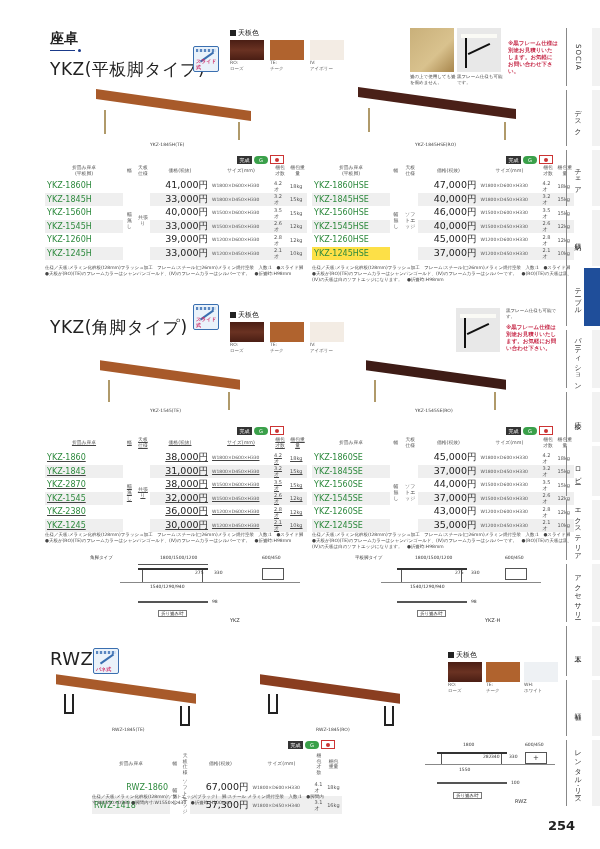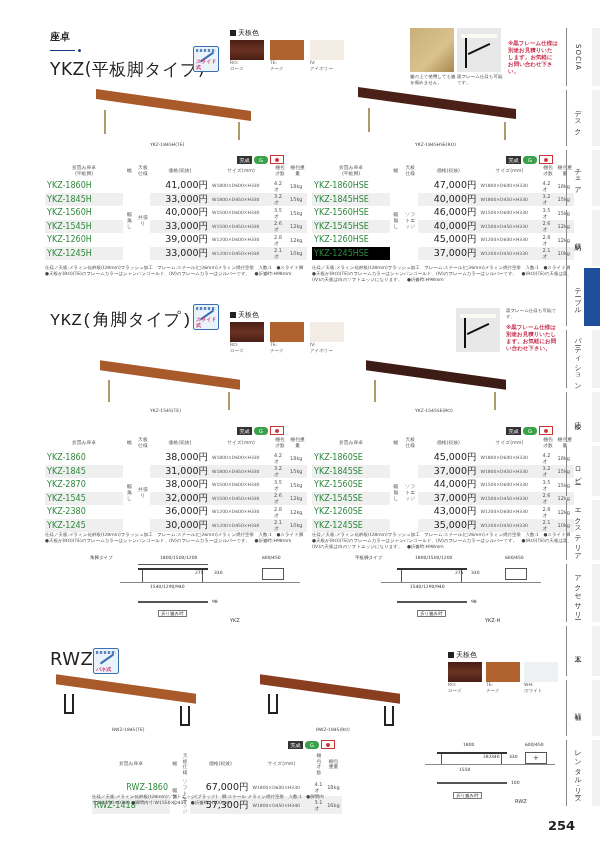--- a/index.html
+++ b/index.html
@@ -1,19 +1,19 @@
 <!DOCTYPE html>
 <html><head>
 <meta charset="utf-8">
 <style>
   * { box-sizing: border-box; margin: 0; padding: 0; }
   body { width: 600px; height: 849px; background: #fff; font-family: "DejaVu Sans", sans-serif; color: #333; position: relative; overflow: hidden; }
   .abs { position: absolute; }
 
-  .page-title { left: 50px; top: 30px; font-size: 10px; font-weight: bold; color: #222; }
+  .page-title { left: 50px; top: 30px; font-size: 14px; font-weight: bold; color: #222; }
   .title-rule { left: 50px; top: 50px; width: 25px; height: 1px; background: #1a3a8a; }
   .title-dot { left: 78px; top: 49px; width: 3px; height: 3px; background: #1a3a8a; border-radius: 50%; }
 
   .section-title { font-size: 17px; color: #222; font-family: "DejaVu Sans", sans-serif; letter-spacing: 0.5px; }
 
   .mech-icon { width: 26px; height: 26px; border: 1px solid #3a6fb0; background: #eaf2fa; border-radius: 2px; }
   .mech-icon .mi-top { position:absolute; left:2px; top:2px; width:20px; height:3px; background: repeating-linear-gradient(90deg,#5a86c0 0 2px,#cfe0f2 2px 4px); }
   .mech-icon .mi-diag { position:absolute; left:5px; top:9px; width:16px; height:2px; background:#3a6fb0; transform: rotate(-35deg); }
   .mech-icon .mi-label { position:absolute; left:2px; bottom:1px; font-size:5px; color:#d0306a; font-weight:bold; }
 
@@ -232,31 +232,31 @@
         <td class="kg">12kg</td>
       </tr>
     <tr>
         <td class="model">YKZ-1260HSE</td>
         <td class="price">45,000円</td>
         <td class="size">W1200×D600×H330</td>
         <td class="sun">2.8才</td>
         <td class="kg">12kg</td>
       </tr>
     <tr class="alt">
-        <td class="model" style="background:#000000">YKZ-1245HSE</td>
+        <td class="model" style="background:#fde047">YKZ-1245HSE</td>
         <td class="price">37,000円</td>
         <td class="size">W1200×D450×H330</td>
         <td class="sun">2.1才</td>
         <td class="kg">10kg</td>
       </tr>
   </tbody>
 </table>
 <div class="abs spec-note" style="left:312px;top:265px;width:262px;">仕様／天板:メラミン化粧板(t28mm)フラッシュ加工　フレーム:スチール(□26mm)メラミン焼付塗装　入数:1　●スライド脚　●天板が(RO)(TE)のフレームカラーはシャンパンゴールド、(IV)のフレームカラーはシルバーです。　●(RO)(TE)の天板は黒、(IV)の天板は白のソフトエッジになります。　●折畳時:H98mm</div>
 
-<div class="abs section-title" style="left:50px;top:308px;font-family:Liberation Mono, monospace;">YKZ(角脚タイプ)</div>
+<div class="abs section-title" style="left:50px;top:316px;">YKZ(角脚タイプ)</div>
 <div class="abs mech-icon" style="left:193px;top:304px;">
   <div class="mi-top"></div>
     <div class="mi-diag"></div>
   <div class="mi-label">スライド式</div>
 </div>
 <div class="abs" style="left:230px;top:310px;">
   <div class="swatch-head">天板色</div>
   <div style="display:flex;gap:6px;margin-top:2px;">
     <div>
         <div class="swatch" style="background:linear-gradient(180deg,#4a1e14,#6a3222,#4a1e14)"></div>
@@ -300,21 +300,21 @@
   <div class="badge-kanzen">完成</div>
   <div class="badge-g">G</div>
   <div class="badge-jp"></div>
 </div>
 <div class="abs badges" style="left:506px;top:426px;">
   <div class="badge-kanzen">完成</div>
   <div class="badge-g">G</div>
   <div class="badge-jp"></div>
 </div>
 
-<table class="spec abs" style="left:45px;top:436px;width:262px;">
+<table class="spec abs" style="left:45px;top:436px;width:262px;text-decoration:underline;">
   <thead>
       <tr>
     <th>折畳み座卓</th>
         <th>幅</th>
         <th>天板仕様</th>
         <th>価格(税抜)</th>
         <th>サイズ(mm)</th>
         <th>梱包才数</th>
         <th>梱包重量</th>
   </tr>

